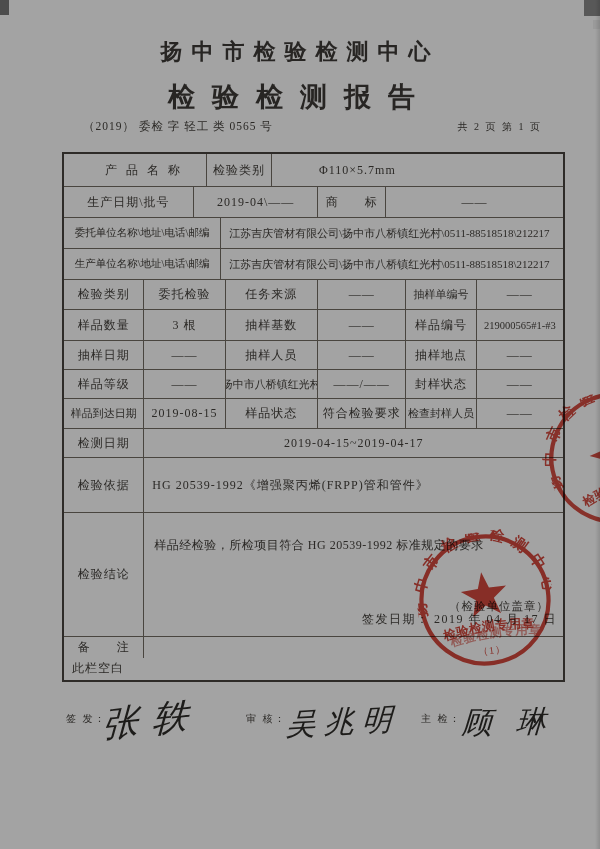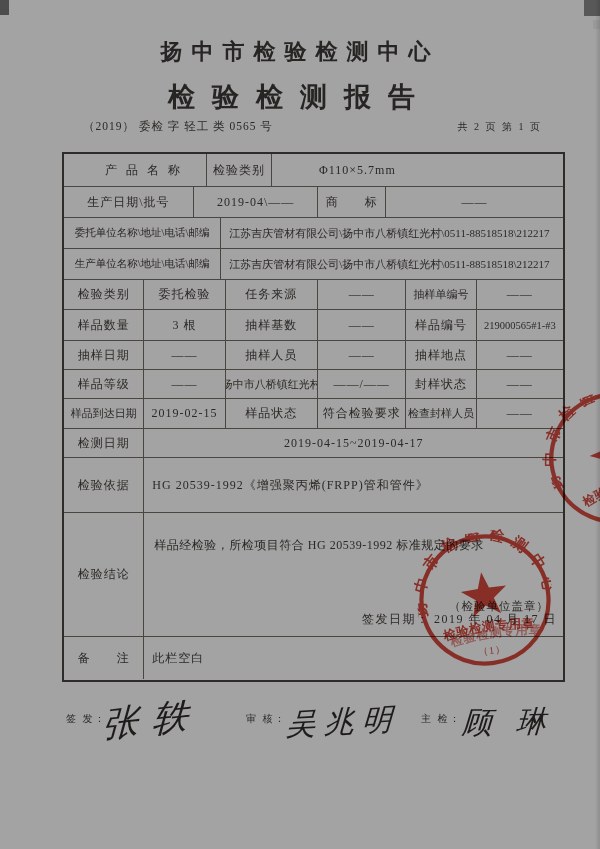--- a/index.html
+++ b/index.html
@@ -134,21 +134,21 @@
       <div class="cell c1">样品等级</div>
       <div class="cell c2">——</div>
       <div class="cell c3 fs11">扬中市八桥镇红光村</div>
       <div class="cell c4">——/——</div>
       <div class="cell c5">封样状态</div>
       <div class="cell c6">——</div>
     </div>
 
     <div class="row" style="height:30px;">
       <div class="cell c1 fs11">样品到达日期</div>
-      <div class="cell c2">2019-02-15</div>
+      <div class="cell c2">2019-08-15</div>
       <div class="cell c3">样品状态</div>
       <div class="cell c4">符合检验要求</div>
       <div class="cell c5 fs11">检查封样人员</div>
       <div class="cell c6">——</div>
     </div>
 
     <div class="row" style="height:29px;">
       <div class="cell d1">检测日期</div>
       <div class="cell d2">2019-04-15~2019-04-17</div>
     </div>
@@ -160,21 +160,21 @@
 
     <div class="row" style="height:124px;">
       <div class="cell d1">检验结论</div>
       <div class="cell d2 rel">
         <span class="concl-text">样品经检验，所检项目符合 HG 20539-1992 标准规定的要求</span>
         <span class="seal-note">（检验单位盖章）</span>
         <span class="issue-date">签发日期：    2019 年 04 月  17  日</span>
       </div>
     </div>
 
-    <div class="row" style="height:42px;">
+    <div class="row" style="height:42px;flex-direction:column;">
       <div class="cell d1">备　　注</div>
       <div class="cell d2 left">此栏空白</div>
     </div>
 
   </div>
 
   <span class="sig-label" style="left:66px;top:712px;">签  发：</span>
   <span class="sig sig-1">张轶</span>
   <span class="sig-label" style="left:246px;top:712px;">审  核：</span>
   <span class="sig sig-2">吴兆明</span>

